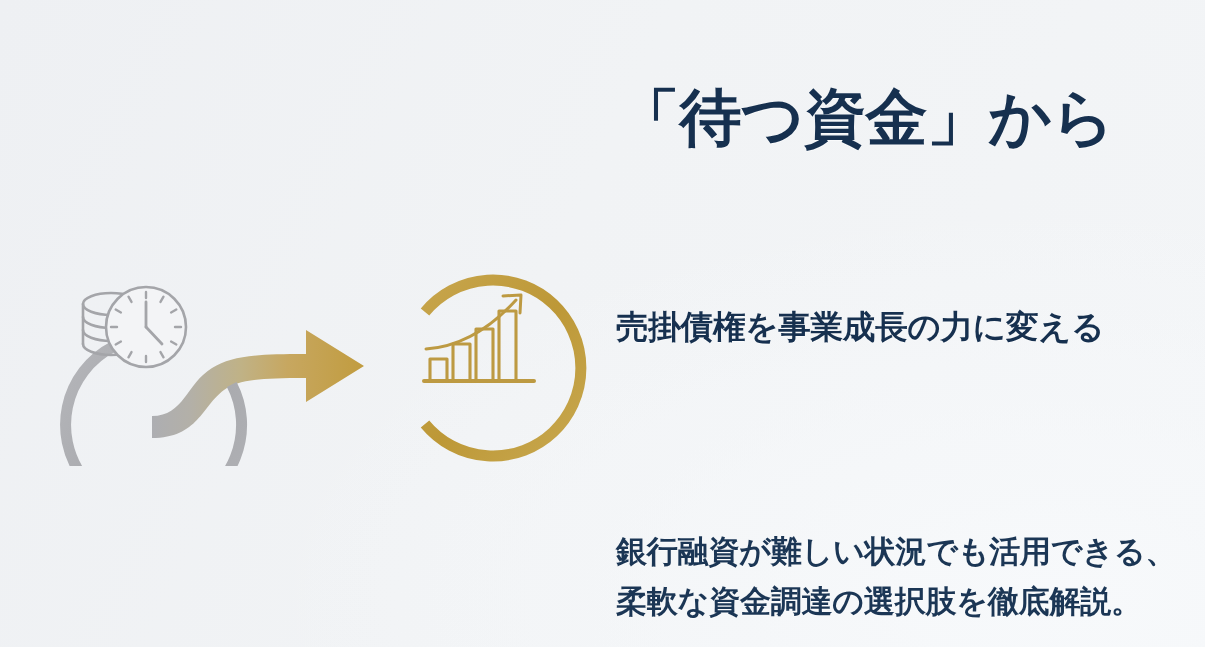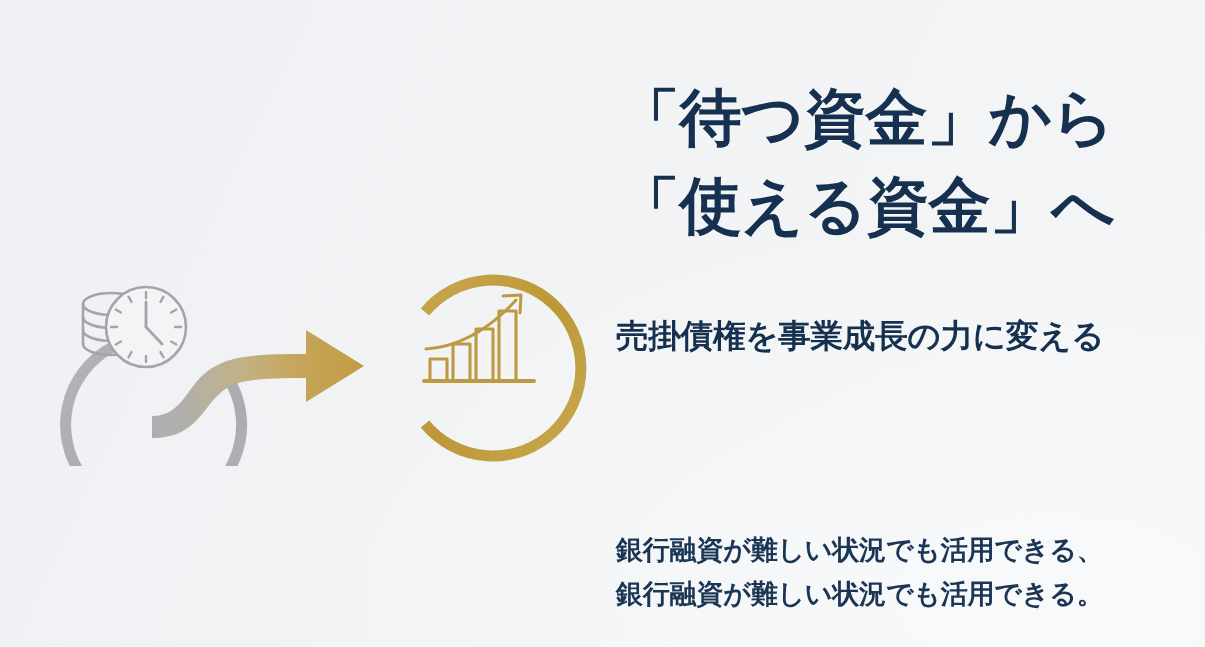--- a/index.html
+++ b/index.html
@@ -49,45 +49,46 @@
     line-height: 1.42;
     letter-spacing: -0.5px;
     white-space: nowrap;
     text-shadow: 0 1px 0 rgba(255,255,255,0.55);
   }
   .title .tline { display: block; }
 
   .subtitle {
     position: absolute;
     left: 2px;
-    top: 313px;
+    top: 304px;
     width: 585px;
     color: #16304f;
     font-size: 32.5px;
     font-weight: 700;
     line-height: 1.42;
     letter-spacing: -0.2px;
     white-space: nowrap;
     text-shadow: 0 1px 0 rgba(255,255,255,0.5);
   }
   .subtitle .sline { display: block; }
   .subtitle .sline.indent { padding-left: 14px; }
 
   .description {
     position: absolute;
     left: 2px;
     top: 529px;
     width: 585px;
     color: #1b3655;
-    font-size: 27px;
+    font-size: 31px;
     font-weight: 700;
     line-height: 1.62;
     letter-spacing: -0.2px;
     white-space: nowrap;
     text-shadow: 0 1px 0 rgba(255,255,255,0.5);
+    font-family: Liberation Mono, monospace;
   }
   .description .dline { display: block; }
 </style>
 </head>
 <body>
 
 <div id="canvas">
 
   <div id="illustration">
     <svg viewBox="0 0 560 250" xmlns="http://www.w3.org/2000/svg" aria-hidden="true">
@@ -177,26 +178,25 @@
 
         <path d="M 469 80 L 487 79 L 486 97" stroke-width="3"></path>
       </g>
     </svg>
   </div>
 
   <div id="textblock">
 
     <div class="title">
       <span class="tline">「待つ資金」から</span>
-      <span class="tline">「使える資金」へ</span>
     </div>
 
     <div class="subtitle">
       <span class="sline">売掛債権を事業成長の力に変える</span>
     </div>
 
     <div class="description">
       <span class="dline">銀行融資が難しい状況でも活用できる、</span>
-      <span class="dline">銀行融資が難しい状況でも活用できる。</span>
+      <span class="dline">柔軟な資金調達の選択肢を徹底解説。</span>
     </div>
 
   </div>
 </div>
 
 </body></html>

